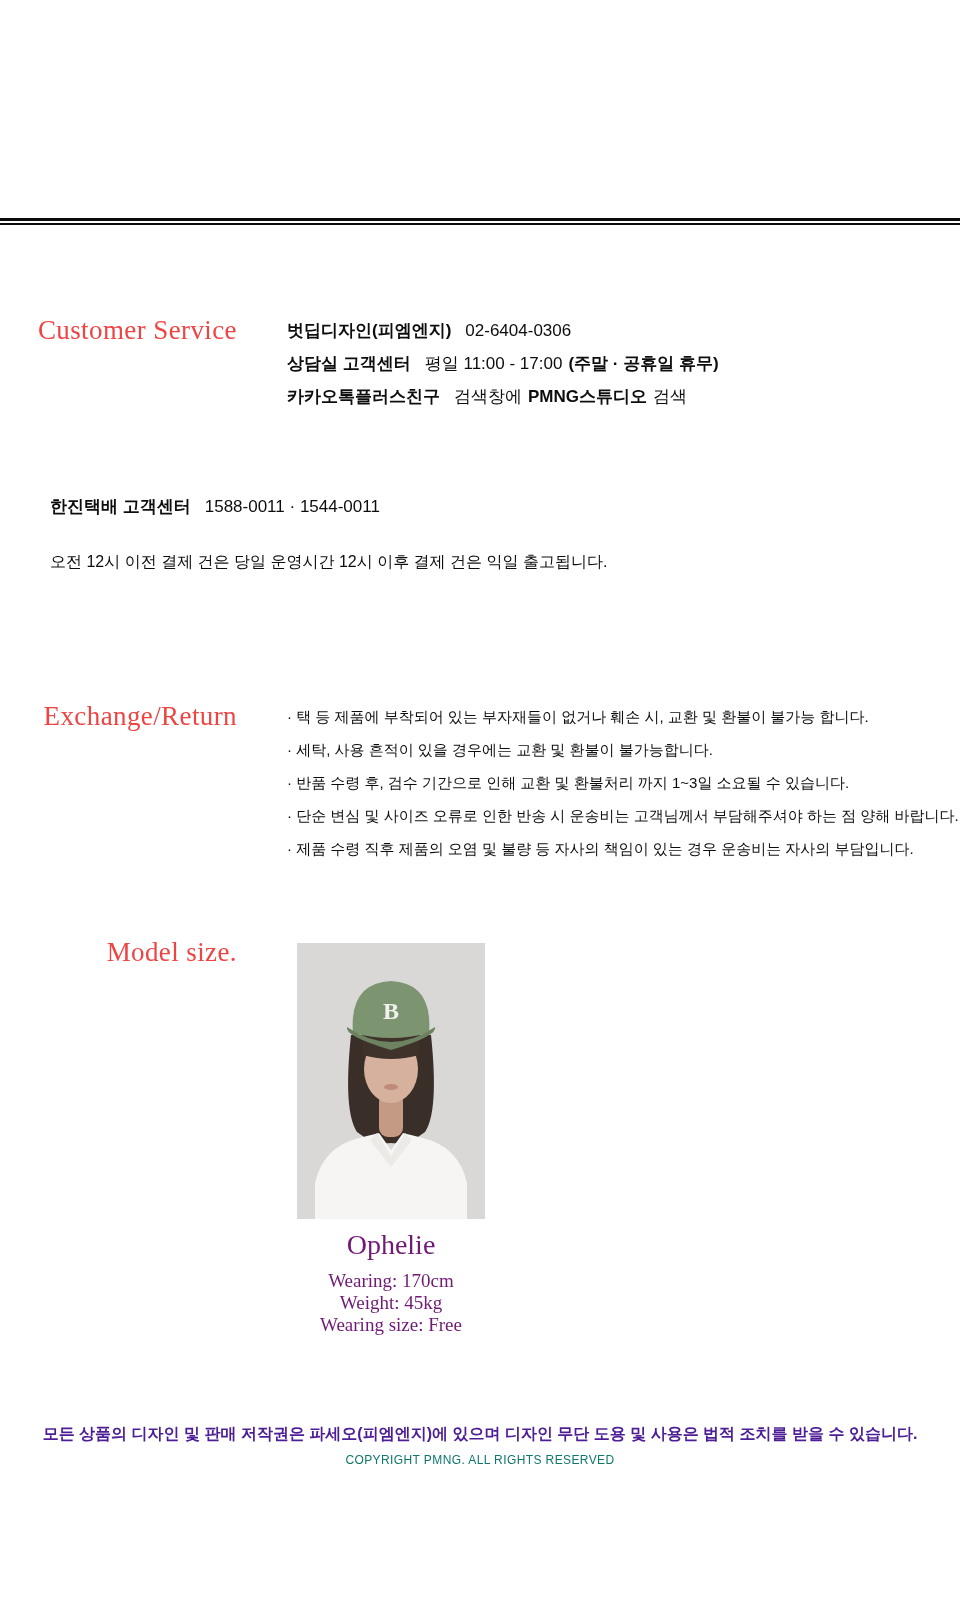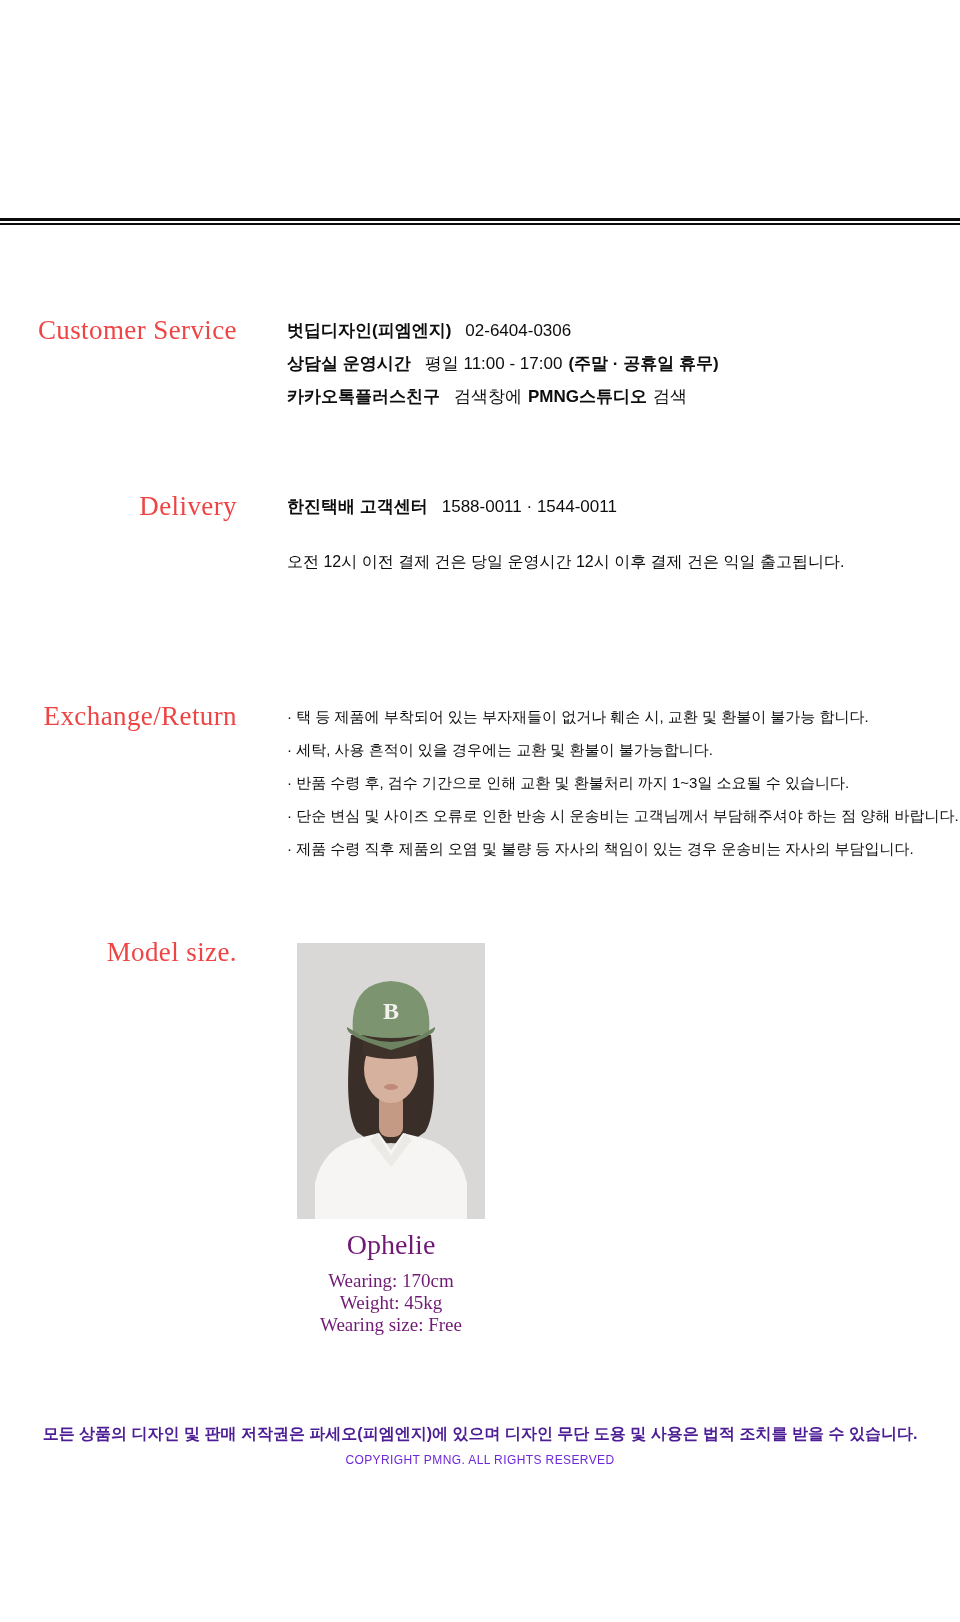--- a/index.html
+++ b/index.html
@@ -36,45 +36,44 @@
   }
   .model-name{font-size:28px;line-height:34px;font-weight:400;margin:0;}
   .model-stats{margin-top:8px;font-size:19px;line-height:22px;}
   .model-stats p{margin:0;}
   .footer-notice{
     position:absolute;top:1424px;left:0;width:960px;text-align:center;
     font-size:16px;line-height:20px;font-weight:700;color:#4c1d95;
   }
   .footer-copy{
     position:absolute;top:1452px;left:0;width:960px;text-align:center;
-    font-size:12px;line-height:16px;color:#6d28d9;letter-spacing:.4px;
+    font-size:12px;line-height:16px;color:#0f766e;letter-spacing:.4px;
   }
 </style>
 </head>
 <body>
 
 <div class="divider"></div>
 
 <section class="section" id="cs-section">
   <h2 class="title">Customer Service</h2>
   <div class="body">
     <p>
       <span class="b">벗딥디자인(피엠엔지)</span><span class="gap">02-6404-0306</span>
     </p>
     <p>
-      <span class="b">상담실 운영시간</span><span class="gap">평일 11:00 - 17:00</span><span class="b gap-s">(주말 · 공휴일 휴무)</span>
+      <span class="b">상담실 고객센터</span><span class="gap">평일 11:00 - 17:00</span><span class="b gap-s">(주말 · 공휴일 휴무)</span>
     </p>
     <p>
       <span class="b">카카오톡플러스친구</span><span class="gap">검색창에</span><span class="b gap-s">PMNG스튜디오</span><span class="gap-s">검색</span>
     </p>
   </div>
 </section>
 
 <section class="section" id="delivery-section">
-  <h2 class="title">Delivery</h2>
   <div class="body">
     <p>
       <span class="b">한진택배 고객센터</span><span class="gap">1588-0011 · 1544-0011</span>
     </p>
     <p class="note">오전 12시 이전 결제 건은 당일 운영시간 12시 이후 결제 건은 익일 출고됩니다.</p>
   </div>
 </section>
 
 <section class="section" id="exchange-section">
   <h2 class="title">Exchange/Return</h2>

